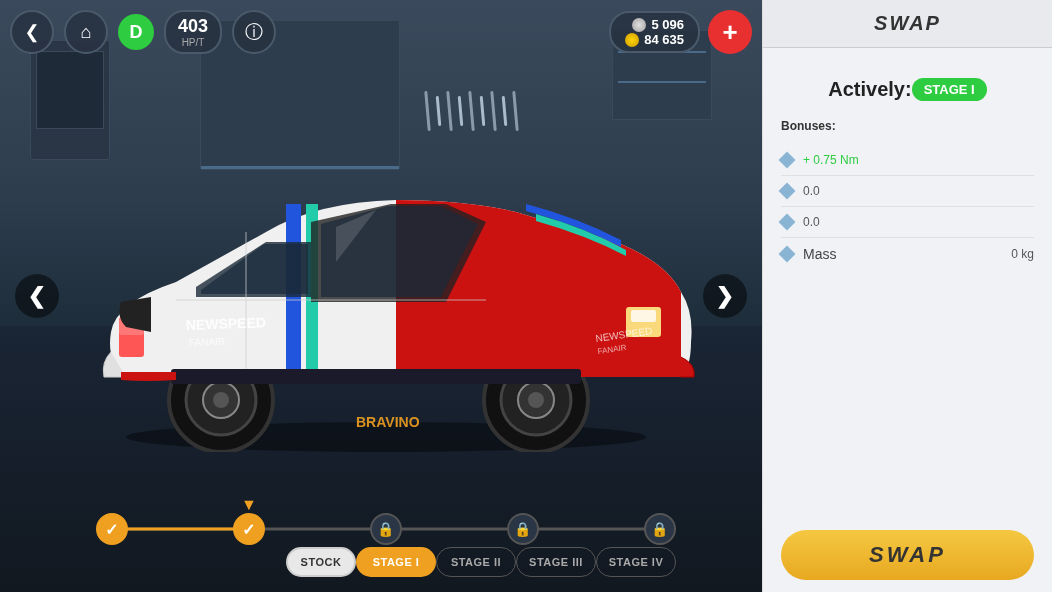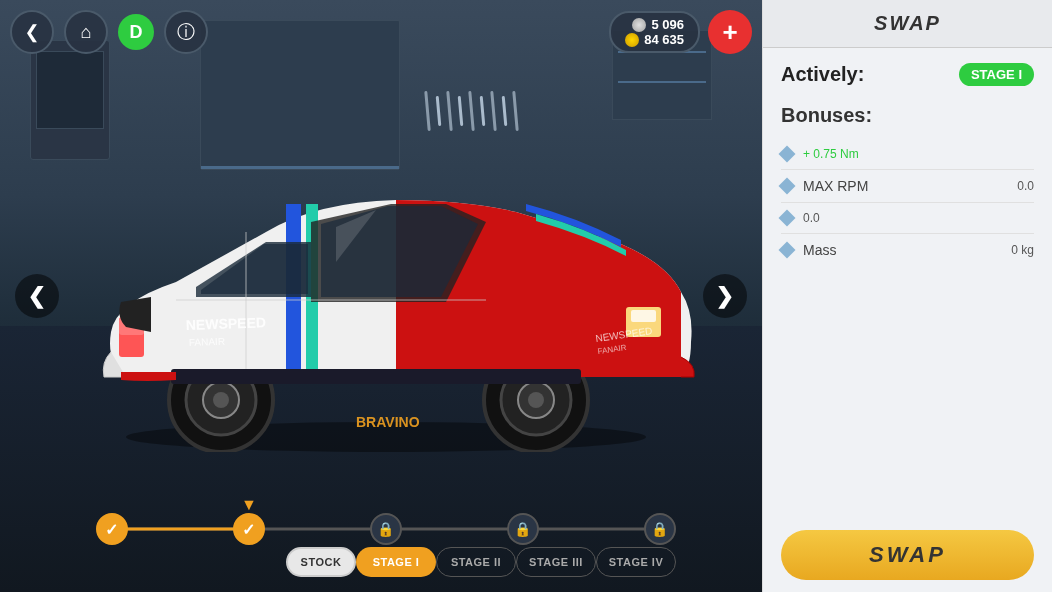--- a/index.html
+++ b/index.html
@@ -447,41 +447,42 @@
 
     .panel-content {
       flex: 1;
       padding: 15px 18px;
       overflow-y: auto;
     }
 
     .actively-row {
       display: flex;
       align-items: center;
-      justify-content: space-between;
+      justify-content: center;
       margin-bottom: 18px;
+      margin-top: 15px;
     }
 
     .actively-label {
       font-size: 20px;
       font-weight: bold;
       color: #222;
     }
 
     .stage-badge {
       background: #2ecc40;
       color: white;
       padding: 4px 12px;
       border-radius: 12px;
       font-size: 13px;
       font-weight: bold;
     }
 
     .bonuses-title {
-      font-size: 20px;
+      font-size: 12px;
       font-weight: bold;
       color: #333;
       margin-bottom: 12px;
     }
 
     .bonus-row {
       display: flex;
       align-items: center;
       padding: 8px 0;
       border-bottom: 1px solid #e0e0e0;
@@ -668,20 +669,24 @@
     </div>
 
     <div class="top-bar">
       <div class="btn-back">
         <span>❮</span>
       </div>
       <div class="btn-garage">
         <span>⌂</span>
       </div>
       <div class="grade-badge">D</div>
+      <div class="hp-display">
+        <span class="hp-value">403</span>
+        <span class="hp-unit">HP/T</span>
+      </div>
       <div class="info-btn">
         <span>ⓘ</span>
       </div>
 
       <div class="top-bar-right">
         <div class="currency-display">
           <div class="currency-row">
             <div class="coin-silver"></div>
             <span>5 096</span>
           </div>
@@ -709,21 +714,20 @@
 
       <div class="bonuses-title">Bonuses:</div>
 
       <div>
         <div class="bonus-row">
           <div class="diamond-icon"></div>
           <span class="bonus-value positive">+ 0.75 Nm</span>
         </div>
         <div class="bonus-row">
           <div class="diamond-icon"></div>
-          <span class="bonus-name">MAX RPM</span>
           <span class="bonus-value">0.0</span>
         </div>
         <div class="bonus-row">
           <div class="diamond-icon"></div>
           <span class="bonus-value">0.0</span>
         </div>
         <div class="bonus-row">
           <div class="diamond-icon"></div>
           <span class="bonus-name">Mass</span>
           <span class="bonus-value">0 kg</span>

